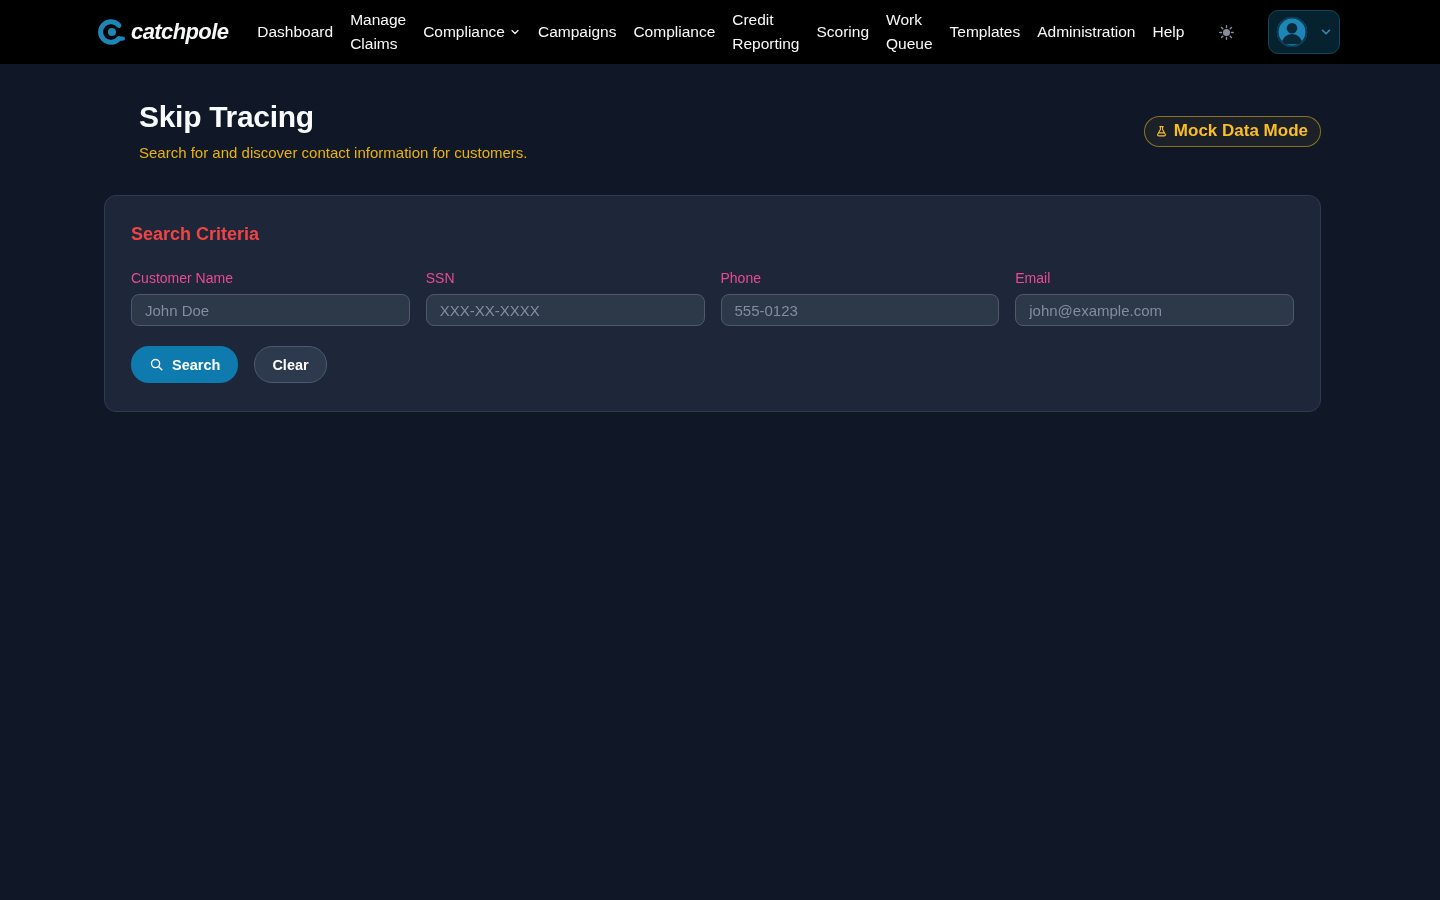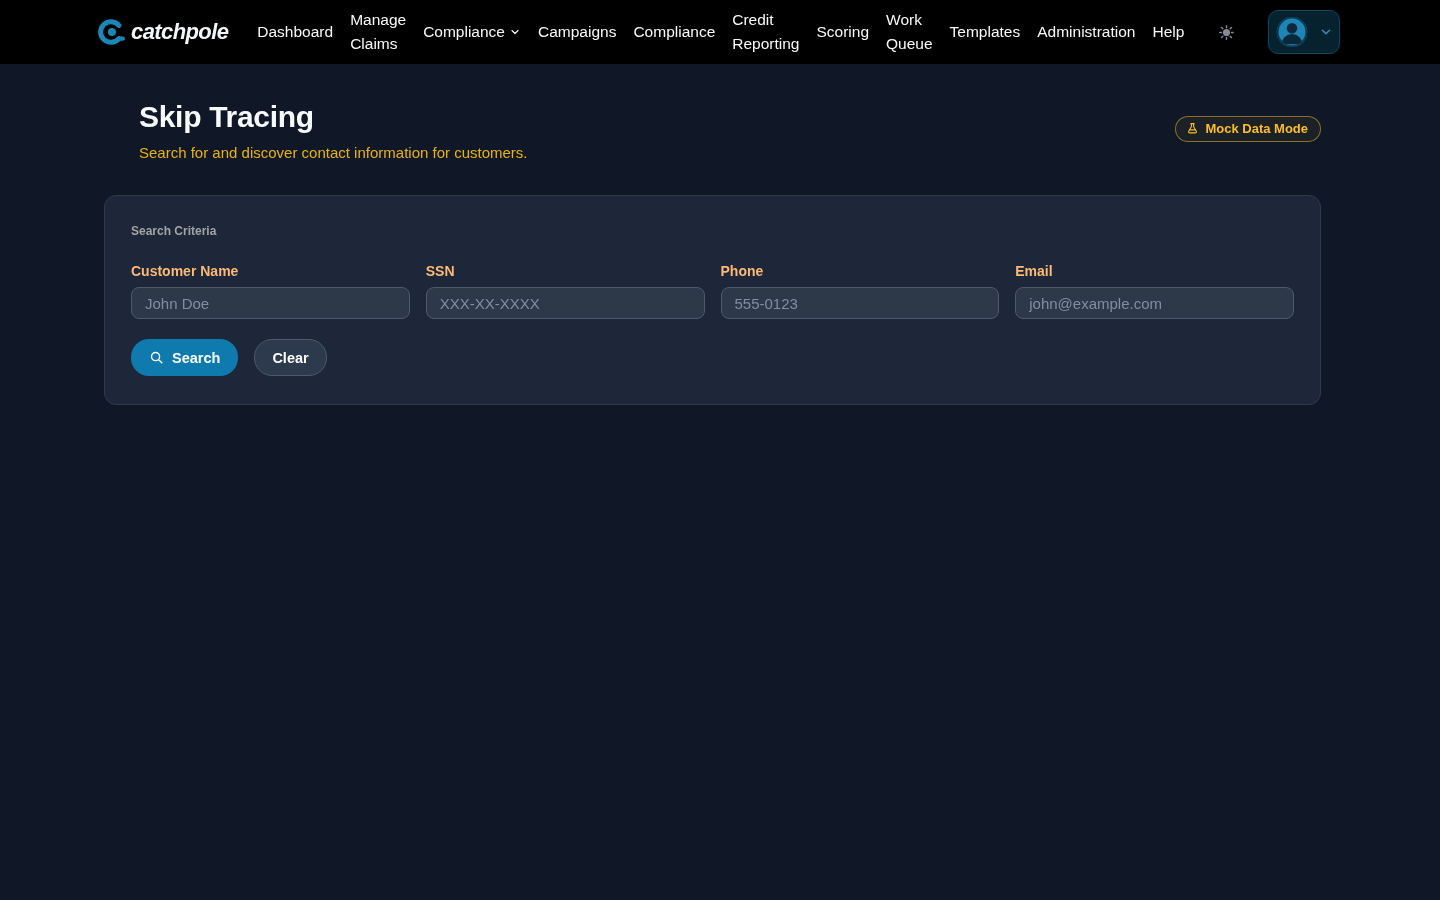--- a/index.html
+++ b/index.html
@@ -83,49 +83,49 @@
   .mock-badge {
     margin-top: 16px;
     display: inline-flex;
     align-items: center;
     gap: 6px;
     padding: 4px 12px 5px 10px;
     border-radius: 999px;
     border: 1px solid rgba(251, 191, 36, 0.5);
     background: rgba(251, 191, 36, 0.05);
     color: #fbbf24;
-    font-size: 13px;
+    font-size: 17px;
     font-weight: 700;
     white-space: nowrap;
   }
 
   
   .card {
     margin-top: 34px;
     background: #1d2739;
     border: 1px solid #2e3a4f;
     border-radius: 12px;
     padding: 28px 26px 28px 26px;
   }
   .card-title {
-    font-size: 12px;
-    font-weight: 700;
-    color: #a3a3a3;
+    font-size: 18px;
+    font-weight: 700;
+    color: #ef4444;
   }
   .field-grid {
     margin-top: 25px;
     display: grid;
     grid-template-columns: repeat(4, 1fr);
     gap: 16px;
   }
   .field-label {
     display: block;
     font-size: 14px;
-    font-weight: 700;
-    color: #fdba74;
+    font-weight: 400;
+    color: #ec4899;
     margin-bottom: 8px;
   }
   .text-input {
     width: 100%;
     height: 32px;
     background: #2d3949;
     border: 1px solid #4d5a6d;
     border-radius: 8px;
     color: #e2e8f0;
     font-size: 15px;

